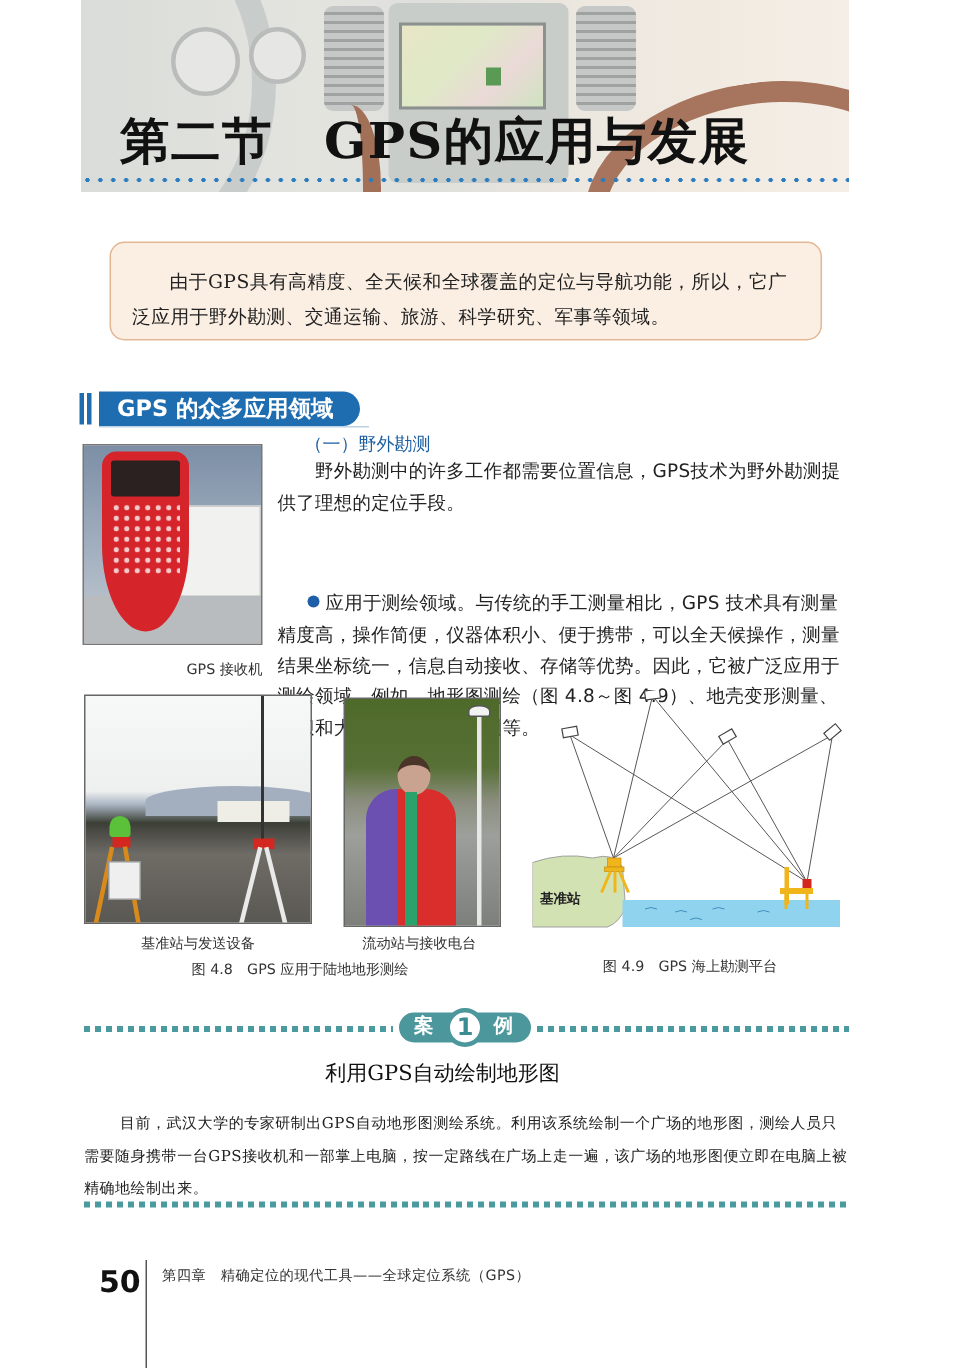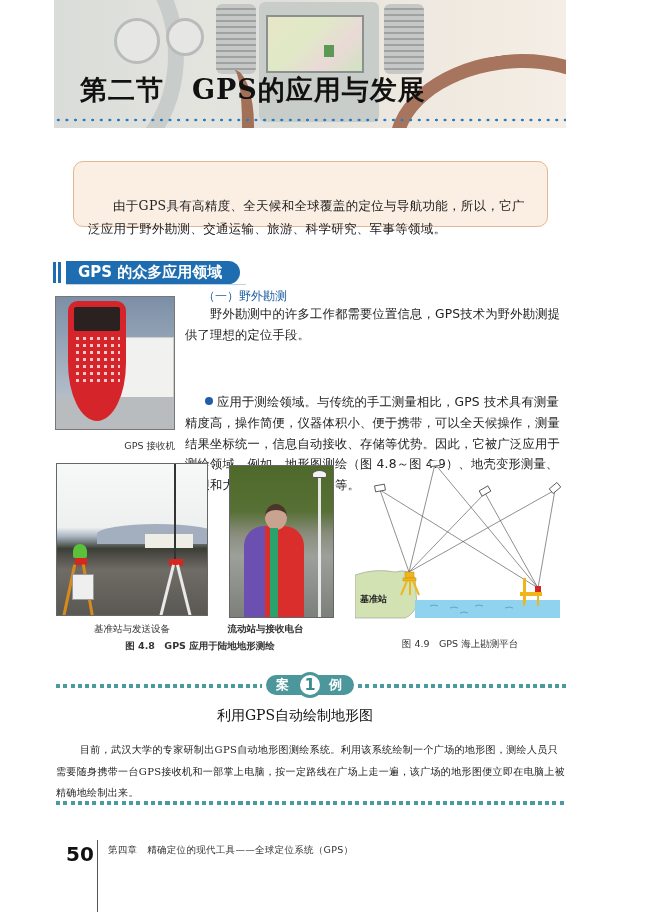--- a/index.html
+++ b/index.html
@@ -25,36 +25,36 @@
     .banner .console { position:absolute; left: 205px; top: 2px; width: 120px; height: 120px; background:#c9cdc9; border-radius: 6px; }
     .banner .screen { position:absolute; left: 212px; top: 15px; width: 98px; height: 58px;
       background: linear-gradient(135deg, #e8e6c6 0%, #dfe9c6 40%, #ead9d7 70%, #cfe3c0 100%); border: 2px solid #8b918e; }
     .banner .screen::before { content:""; position:absolute; left: 56px; top: 28px; width: 10px; height: 12px; background:#5b9a55; }
     .banner .wood { position:absolute; left: 335px; top: 55px; width: 240px; height: 160px; border-radius: 50%;
       border: 14px solid #a7755d; border-right-color: transparent; border-bottom-color: transparent; transform: rotate(-8deg); }
     .banner .wood2 { position:absolute; left: 160px; top: 70px; width: 40px; height: 110px; border-radius: 50%;
       border-right: 12px solid #a26f57; }
     .banner .title {
       position: absolute; left: 26px; top: 72px;
-      font-family: "DejaVu Serif", serif; font-weight: bold; font-size: 27px; color: #111;
+      font-family: "DejaVu Serif", serif; font-weight: bold; font-size: 33px; color: #111;
       letter-spacing: 1px; white-space: pre; text-align: right;
     }
     .banner .dots {
       position: absolute; left: 0; right: 0; top: 118px; height: 4px;
       background: radial-gradient(circle, #2a7cc0 1.3px, transparent 1.6px) 0 0 / 8.6px 4px repeat-x;
     }
 
     
     .intro {
       position: absolute; left: 73px; top: 161px; width: 475px; height: 66px;
       background: #fbefe4; border: 1.5px solid #e4b794; border-radius: 10px;
       padding: 14px 14px 0 14px;
       font-size: 12.5px; line-height: 23px; color: #222;
     }
-    .intro p { text-indent: 25px; letter-spacing: 0.3px; margin-top: 18px; }
+    .intro p { text-indent: 25px; letter-spacing: 0.3px; }
 
     
     .sec-bars { position:absolute; left: 53px; top: 262px; width: 9px; height: 21px; }
     .sec-bars span { position:absolute; top:0; width: 3px; height: 21px; background:#1f6db1; }
     .sec-heading {
       position: absolute; left: 66px; top: 261px; width: 174px; height: 23px;
       background: #1f6db1; color: #fff; border-radius: 0 14px 14px 0;
       font-family: "DejaVu Sans", sans-serif; font-weight: bold; font-size: 15px;
       padding-left: 12px; line-height: 23px;
     }
@@ -192,22 +192,22 @@
   <div class="box"></div>
 </div>
 <div class="photo-rover">
   <div class="person"></div>
   <div class="head"></div>
   <div class="scarf"></div>
   <div class="pole"></div>
   <div class="ant"></div>
 </div>
 <div class="cap-sm" style="left:56px;top:623px;width:152px;">基准站与发送设备</div>
-<div class="cap-sm" style="left:209px;top:623px;width:113px;font-weight:bold;">流动站与接收电台</div>
-<div class="cap-sm" style="left:100px;top:640px;width:200px;font-weight:bold;">图 4.8　GPS 应用于陆地地形测绘</div>
+<div class="cap-sm" style="left:223px;top:623px;width:113px;">流动站与接收电台</div>
+<div class="cap-sm" style="left:100px;top:640px;width:200px;">图 4.8　GPS 应用于陆地地形测绘</div>
 
 <svg class="diagram" viewBox="0 0 210 160" width="210" height="160">
   <path d="M0 115 Q20 108 40 112 Q55 108 60 118 L62 145 Q58 155 50 158 L0 158 Z" fill="#d2e2b3" stroke="#999" stroke-width="0.6"></path>
   <rect x="60" y="140" width="145" height="18" fill="#8fd3ef"></rect>
   <g stroke="#444" stroke-width="0.6" fill="none">
     <line x1="25" y1="30" x2="54" y2="112"></line>
     <line x1="25" y1="30" x2="183" y2="128"></line>
     <line x1="80" y1="4" x2="54" y2="112"></line>
     <line x1="80" y1="4" x2="183" y2="128"></line>
     <line x1="130" y1="33" x2="54" y2="112"></line>

